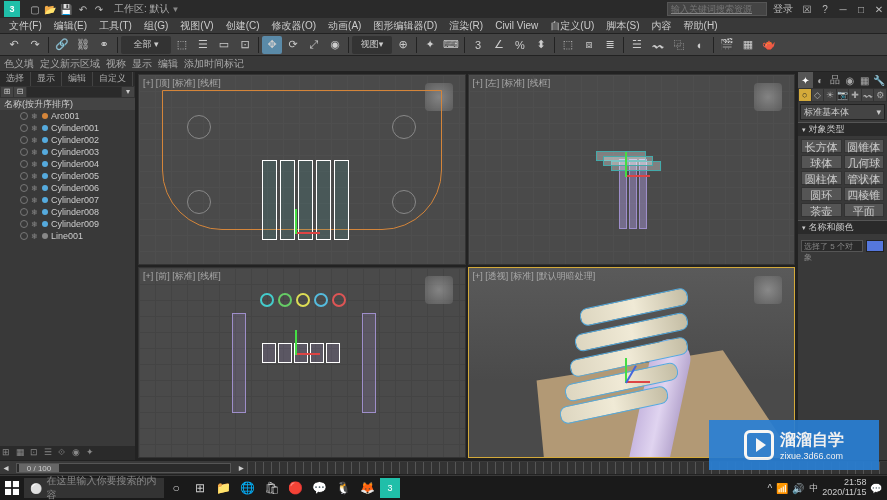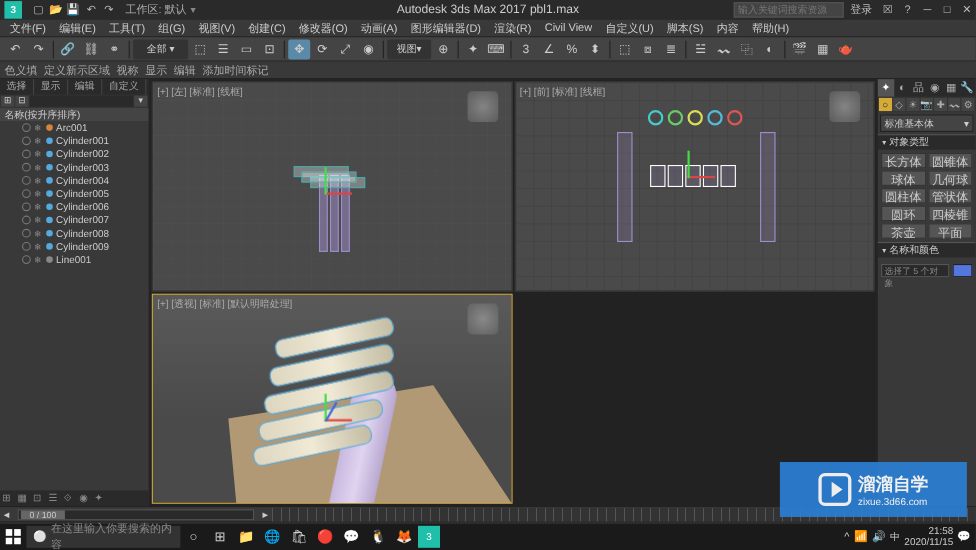--- a/index.html
+++ b/index.html
@@ -6,21 +6,21 @@
 html, body { width: 887px; height: 500px; background: #393939; color: #ccc; font-size: 10px; overflow: hidden; }
 
 
 .title-bar { height: 18px; background: #2a2a2a; display: flex; align-items: center; position: relative; }
 .title-bar .app-icon { width: 16px; height: 16px; background: #20bfa9; margin: 0 4px; display: flex; align-items: center; justify-content: center; color: #fff; font-weight: bold; font-size: 9px; }
 .title-bar .qat { display: flex; gap: 2px; margin-left: 4px; }
 .title-bar .qat span { width: 14px; height: 14px; display: flex; align-items: center; justify-content: center; color: #bbb; font-size: 10px; }
 .title-bar .ws { margin-left: 8px; color: #aaa; font-size: 10px; }
 .title-bar .title-center { position: absolute; left: 50%; transform: translateX(-50%); color: #ccc; font-size: 11px; }
 .title-bar .right { margin-left: auto; display: flex; align-items: center; gap: 2px; }
-.title-bar .search-tb { width: 100px; height: 14px; background: #444; border: 1px solid #555; color: #888; font-size: 9px; padding: 0 3px; }
+.title-bar .search-tb { width: 100px; height: 14px; background: #444; border: 1px solid #555; color: #888; font-size: 9px; padding: 0 3px; text-decoration: underline; }
 .title-bar .right span { width: 16px; height: 14px; display: flex; align-items: center; justify-content: center; color: #bbb; font-size: 10px; }
 .title-bar .win-btn { width: 20px; height: 14px; }
 
 
 .menu-bar { height: 16px; background: #393939; display: flex; align-items: center; padding: 0 4px; gap: 2px; border-bottom: 1px solid #222; }
 .menu-bar span { padding: 0 5px; color: #ccc; font-size: 10px; cursor: default; }
 
 
 .toolbar { height: 22px; background: #444; display: flex; align-items: center; padding: 0 4px; gap: 1px; border-bottom: 1px solid #222; }
 .toolbar .btn { width: 20px; height: 18px; display: flex; align-items: center; justify-content: center; color: #ccc; font-size: 11px; border-radius: 2px; }
@@ -143,21 +143,20 @@
   <div class="app-icon">3</div>
   <div class="qat">
     <span>▢</span>
     <span>📂</span>
     <span>💾</span>
     <span>↶</span>
     <span>↷</span>
   </div>
   <span class="ws">工作区: 默认</span>
   <span style="margin-left:2px;color:#888;font-size:8px">▼</span>
-  <div class="title-center">Autodesk 3ds Max 2017   pbl1.max</div>
   <div class="right">
     <input class="search-tb" placeholder="输入关键词搜索资源" style="">
     <span style="width:auto;padding:0 4px">登录</span>
     <span>☒</span>
     <span>?</span>
     <span class="win-btn">─</span>
     <span class="win-btn">□</span>
     <span class="win-btn">✕</span>
   </div>
 </div>
@@ -324,20 +323,41 @@
       <span>⊡</span>
       <span>☰</span>
       <span>⟐</span>
       <span>◉</span>
       <span>✦</span>
     </div>
   </div>
 
   <div class="vp-area">
 
+    <div class="viewport">
+      <div class="vp-grid"></div>
+      <div class="vp-label">[+] [顶] [标准] [线框]</div>
+      <div class="viewcube"></div>
+      <div class="geo-top">
+        <div class="arc-outline"></div>
+        <div class="circle-top" style="left:-115px;top:-55px"></div>
+        <div class="circle-top" style="left:90px;top:-55px"></div>
+        <div class="circle-top" style="left:-115px;top:20px"></div>
+        <div class="circle-top" style="left:90px;top:20px"></div>
+        <div class="cyl-top sel" style="left:-40px;top:-10px"></div>
+        <div class="cyl-top sel" style="left:-22px;top:-10px"></div>
+        <div class="cyl-top sel" style="left:-4px;top:-10px"></div>
+        <div class="cyl-top sel" style="left:14px;top:-10px"></div>
+        <div class="cyl-top sel" style="left:32px;top:-10px"></div>
+      </div>
+      <div class="gizmo" style="left:48%;top:68%">
+        <div class="ax ax-x"></div>
+          <div class="ax ax-y"></div>
+      </div>
+    </div>
 
     <div class="viewport">
       <div class="vp-grid"></div>
       <div class="vp-label">[+] [左] [标准] [线框]</div>
       <div class="viewcube"></div>
       <div class="geo-left">
         <div class="bar-left" style="left:-12px;top:-20px"></div>
         <div class="bar-left" style="left:-2px;top:-20px"></div>
         <div class="bar-left" style="left:8px;top:-20px"></div>
         <div class="cyl-left" style="left:-35px;top:-28px"></div>

